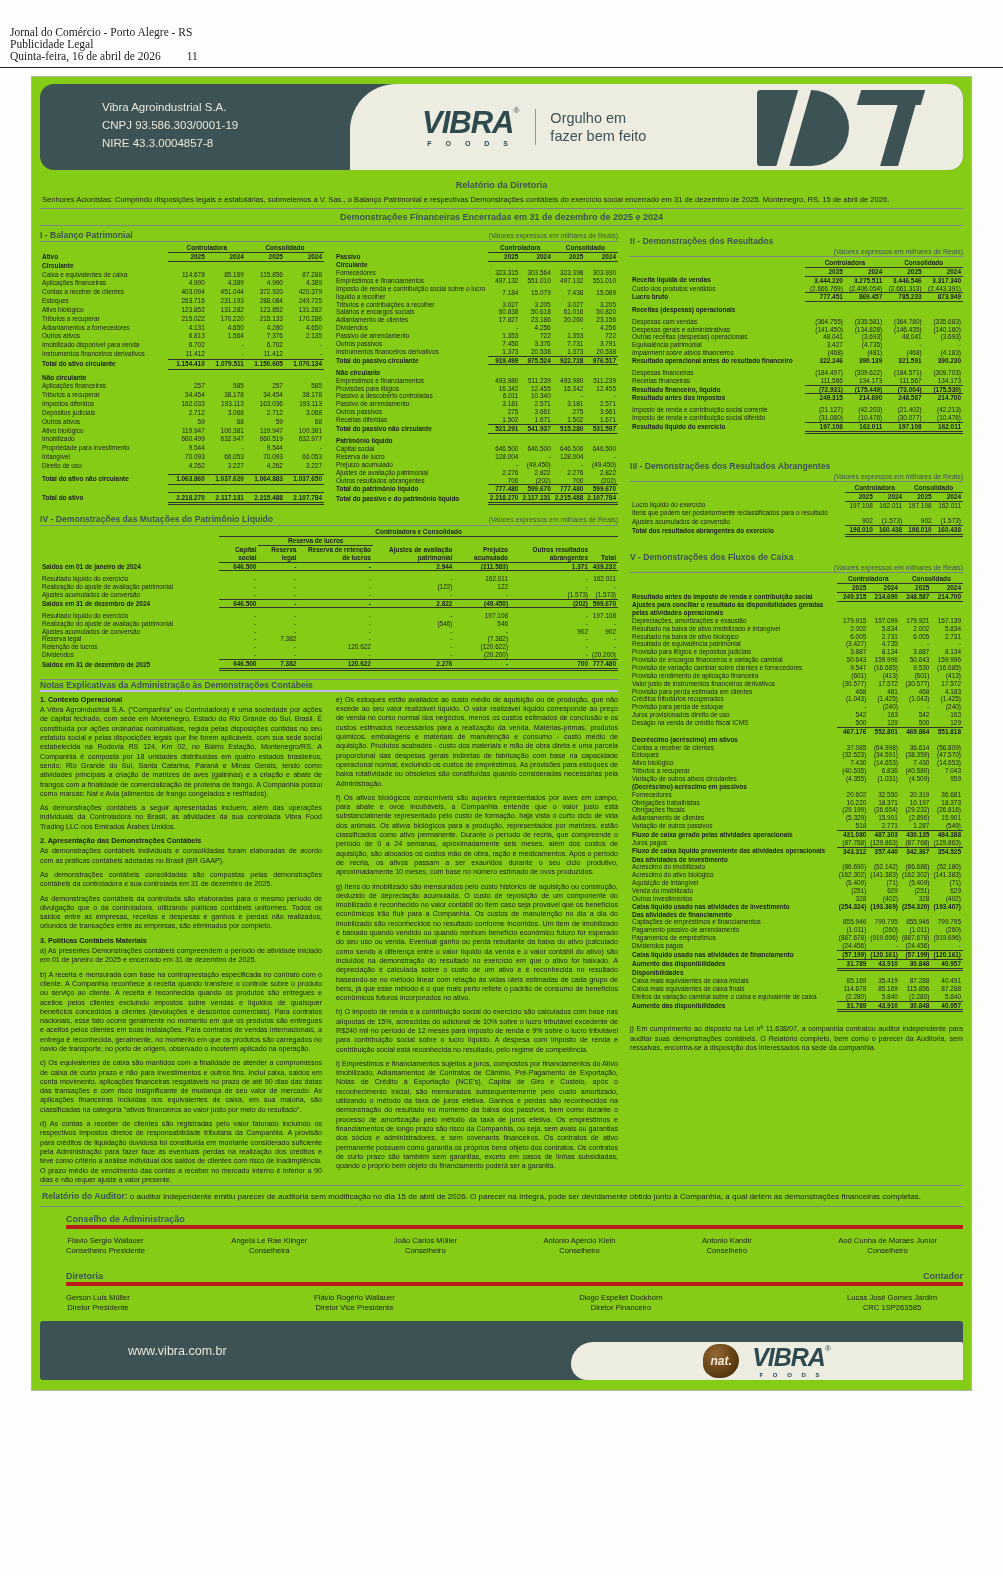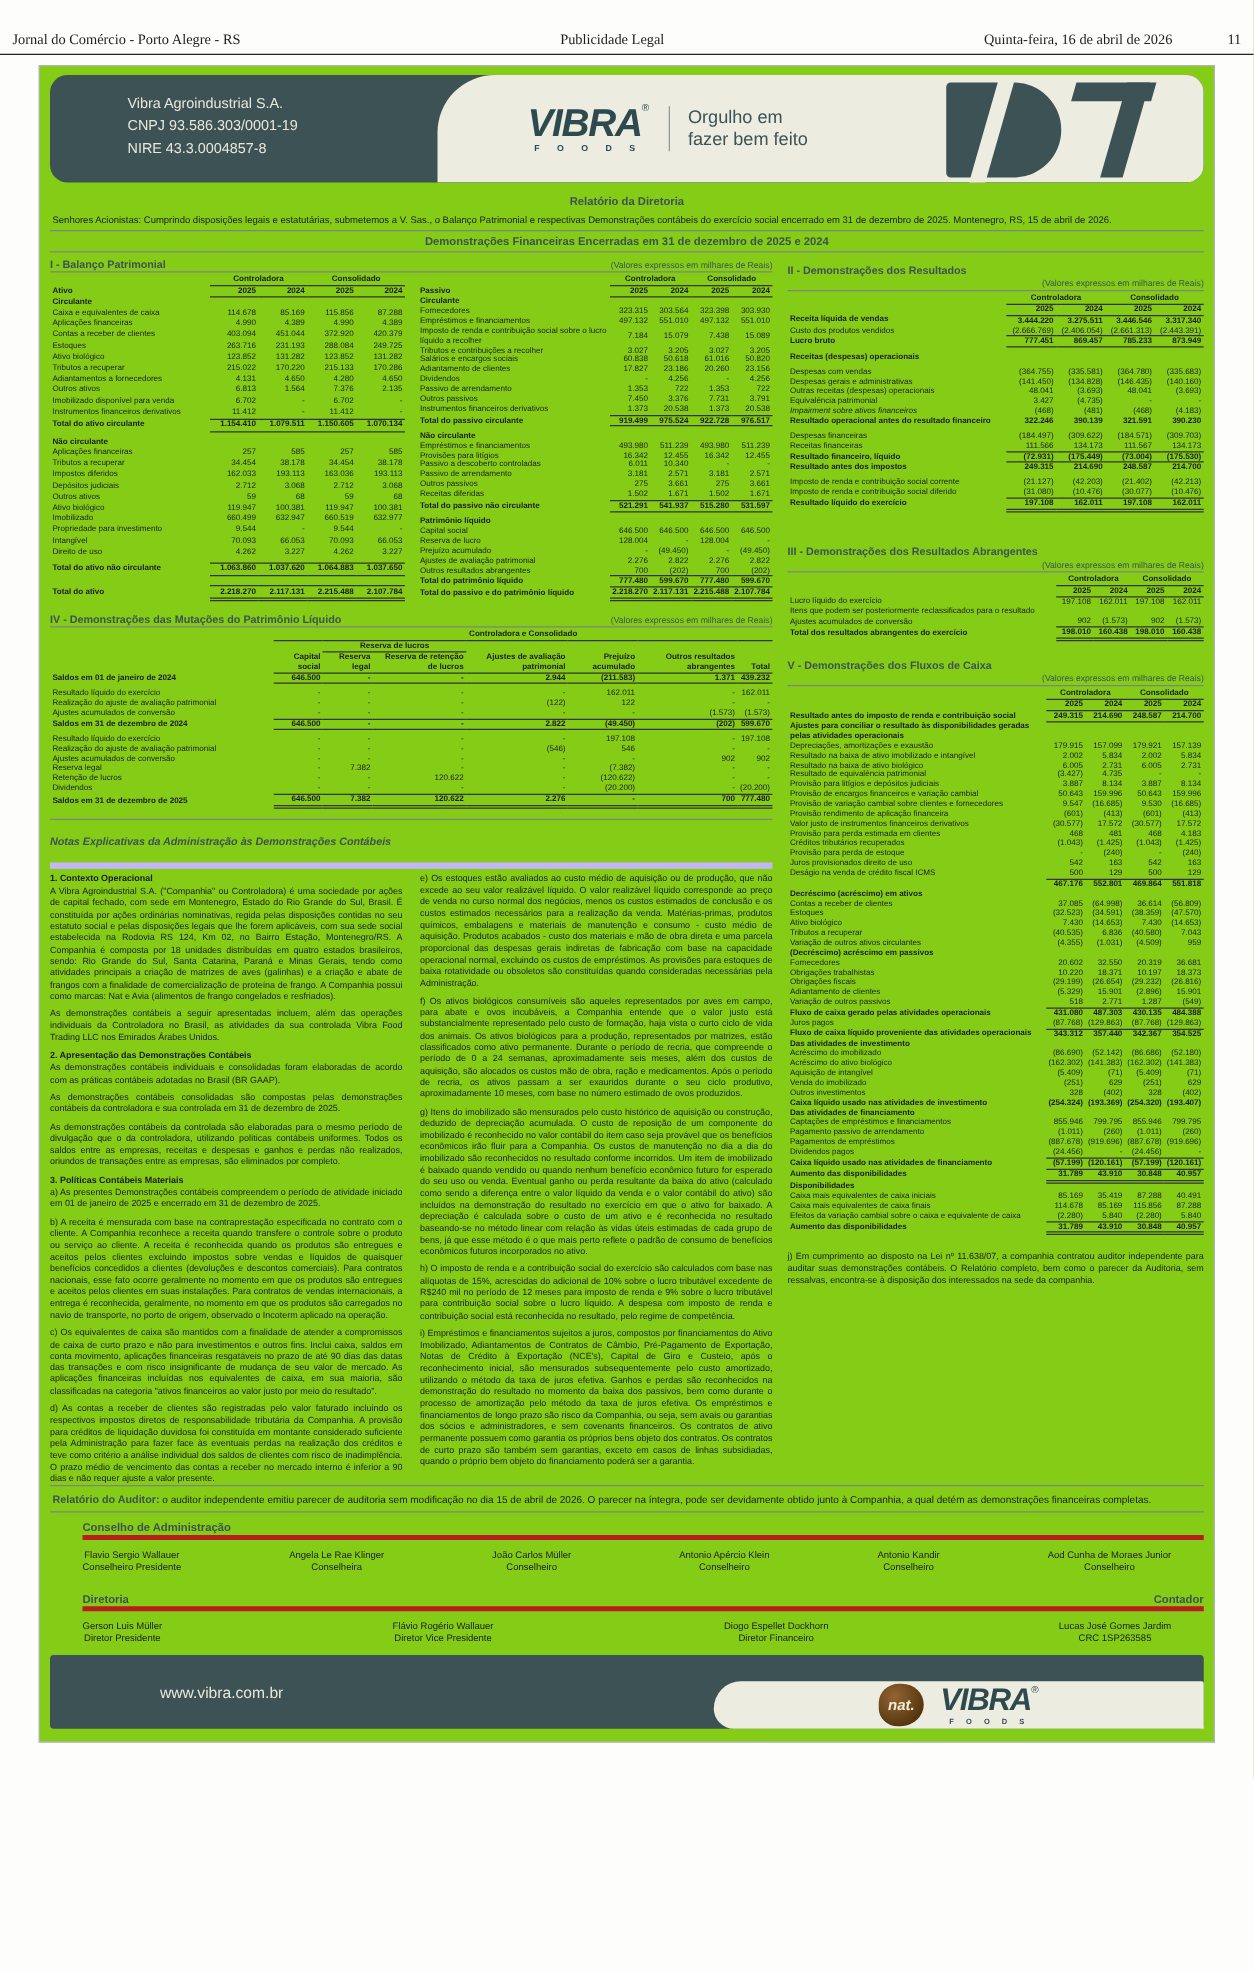--- a/index.html
+++ b/index.html
@@ -4,25 +4,25 @@
 <style>
   * { box-sizing: border-box; }
   html,body { margin:0; padding:0; }
   body {
     width:1003px; height:1576px; overflow:hidden; position:relative;
     background:#fdfdfb; color:#1c1c1c;
     font-family:"Liberation Sans", sans-serif;
   }
   
   .masthead{
-    display:flex; justify-content:space-between; align-items:baseline;
+    display:flex; justify-content:flex-end; align-items:baseline;
     padding:26px 10px 5px 10px; font-family:"Liberation Serif", serif;
-    font-size:11.5px; border-bottom:1.5px solid #222;
+    font-size:11.5px; border-bottom:1.5px solid #222;flex-direction:column;
   }
-  .masthead .pageno{ margin-left:44px; }
+  .masthead .pageno{ margin-left:26px; }
   
   .frame{
     width:941px; margin:8px auto 0 auto; border:1px solid #aeb4b2;
     padding:7px 8px 10px 8px; background:#84cc16; position:relative;
   }
   
   .banner{
     position:relative; height:86px; background:#3d5254; border-radius:14px;
     overflow:hidden; margin-bottom:8px;
   }
@@ -72,21 +72,21 @@
   tr.it td.lbl{ font-style:italic; }
   tr.u td.num{ border-bottom:1px solid #333; }
   tr.bu td{ font-weight:bold; } tr.bu td.num{ border-bottom:1px solid #333; }
   tr.tt td{ font-weight:bold; } tr.tt td.num{ border-top:1px solid #333; border-bottom:1px solid #333; }
   tr.dd td{ font-weight:bold; } tr.dd td.num{ border-top:1px solid #333; border-bottom:3px double #333; }
   tr.sp td{ height:4px; padding:0; }
   .mut-table td.lbl{ width:31%; }
   
   .notes{ margin-top:8px; }
   .notes-title{ color:#3d5254; font-weight:bold; font-size:8.6px; border-top:1px solid #7d8584;
-    border-bottom:5px solid #c4b5fd; padding:12px 0; margin-bottom:4px;font-style:italic; }
+    border-bottom:2px solid #c4b5fd; padding:0 0; margin-bottom:4px; }
   .notes-cols{ column-count:2; column-gap:14px; font-size:7.15px; line-height:1.3; text-align:justify; }
   .note-p{ margin:0 0 5px 0; }
   .note-p.hb{ font-weight:bold; margin-bottom:1px; }
   .note-j{ font-size:7.15px; line-height:1.3; text-align:justify; margin-top:9px; padding-top:4px; }
   
   .auditor{ border-top:1px solid #7d8584; border-bottom:1px solid #7d8584;
     padding:5px 2px; font-size:8px; }
   .auditor .lab{ color:#3d5254; font-weight:bold; font-size:8.6px; }
   .board{ margin-top:4px; }
   .board-title-row{ display:flex; justify-content:space-between; border-bottom:4px solid #b91c1c; padding:3px 0 1px 0;margin-left:26px; }

